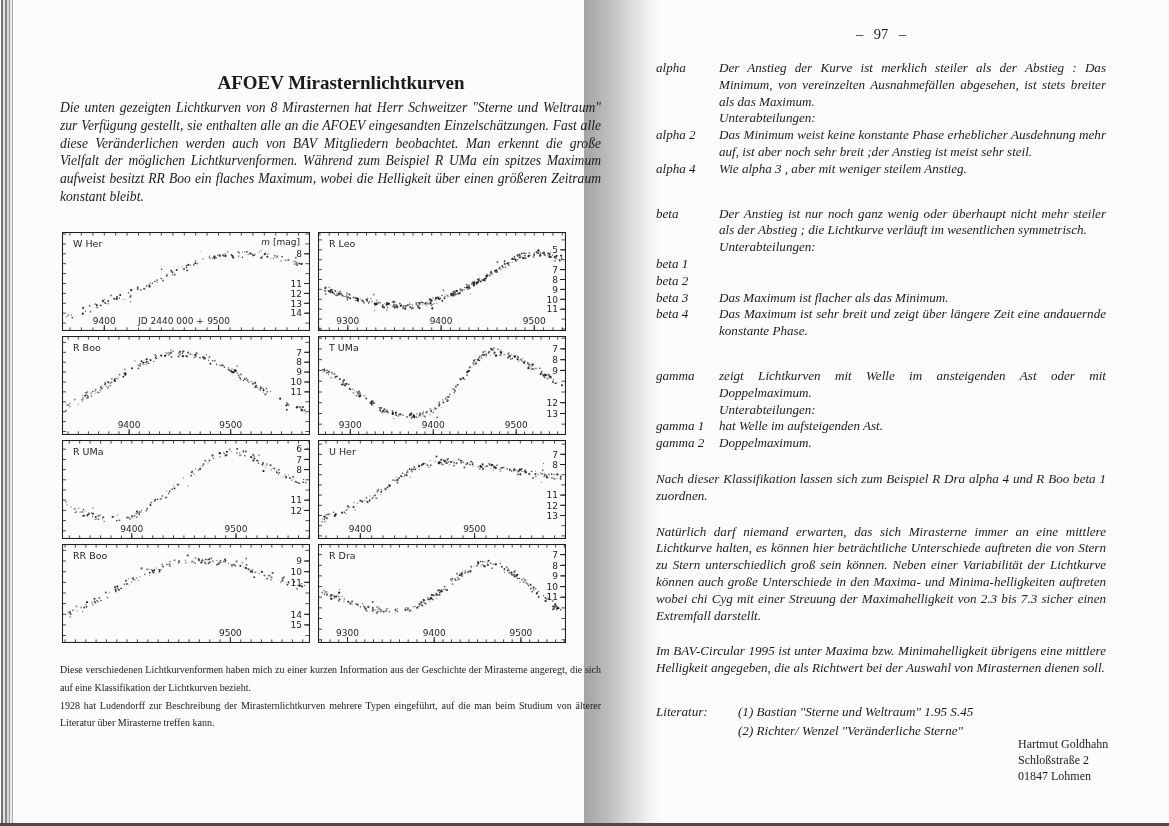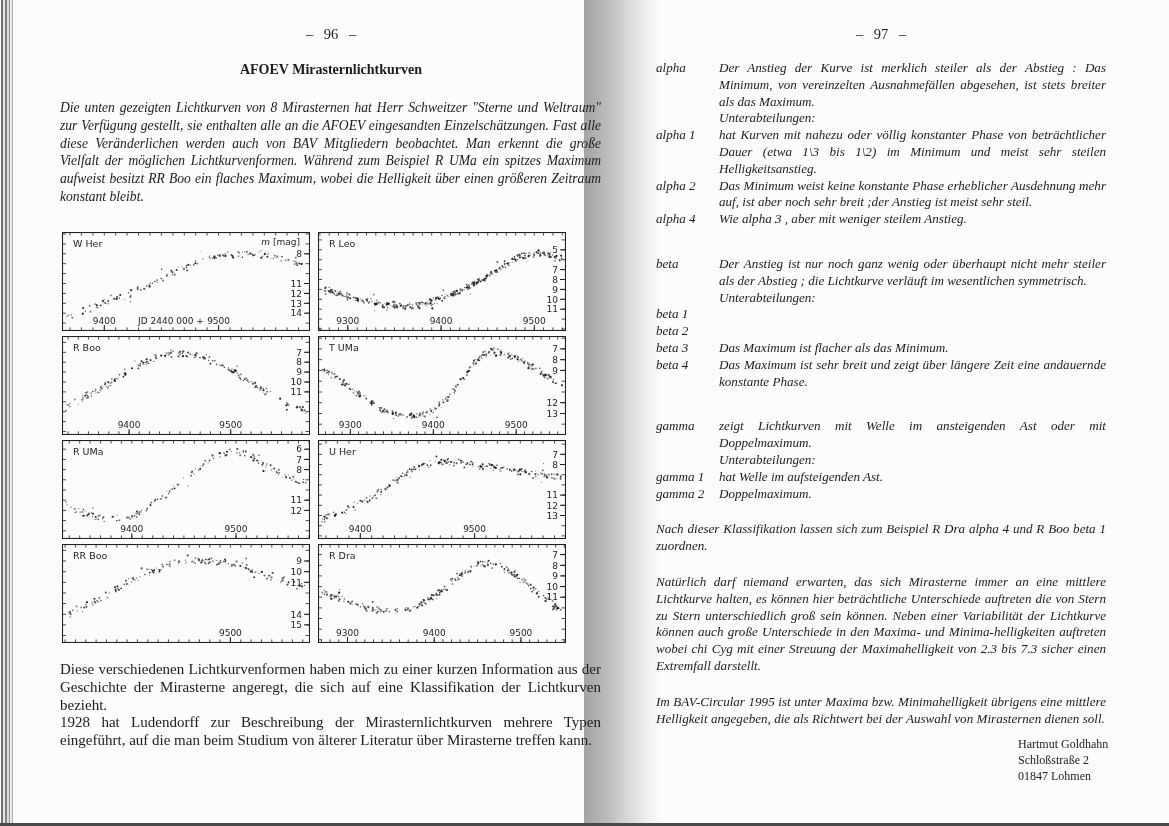--- a/index.html
+++ b/index.html
@@ -9,26 +9,26 @@
   .binding{position:absolute;left:0;top:0;bottom:0;width:15px;
     background:linear-gradient(90deg,#fff 0 1px,#6f6f6f 1px 3px,#e3e3e3 3px 5px,#858585 5px 7px,
                #dadada 7px 9px,#979797 9px 10px,#ececec 10px 12px,#ababab 12px 13px,#fff 13px);}
   .gutter{position:absolute;left:584px;top:0;bottom:0;width:78px;
     background:linear-gradient(90deg,#a3a3a2 0%,#bcbcbb 30%,#dcdcda 60%,#f3f3f1 85%,rgba(252,252,251,0) 100%);}
   .bottom-edge{position:absolute;left:0;right:0;bottom:0;height:3px;background:#4a4a4a;}
 
   
   .page-left{position:absolute;left:60px;top:0;width:542px;height:100%;}
   .pagenum{position:absolute;top:26px;left:0;width:100%;text-align:center;font-size:14.5px;word-spacing:7px;}
-  .title{position:absolute;top:62px;left:0;width:100%;text-align:center;font-size:14px;font-weight:bold;margin:0;}
+  .title{position:absolute;top:62px;left:0;width:100%;text-align:center;font-size:19px;font-weight:bold;margin:10px;}
   .para{margin:0;text-align:justify;}
   .intro{position:absolute;top:99px;left:0;width:541px;font-size:13.6px;line-height:17.8px;font-weight:500;font-style:italic;}
   .charts{position:absolute;top:232px;left:2px;display:grid;grid-template-columns:248px 248px;gap:5px 8px;}
   .chart svg{display:block;}
-  .outro{position:absolute;top:661px;left:0;width:541px;font-size:15px;line-height:17.8px;}
+  .outro{position:absolute;top:661px;left:0;width:541px;font-size:10px;line-height:17.8px;}
 
   
   .page-right{position:absolute;left:656px;top:0;width:450px;height:100%;}
   .rcol{position:absolute;top:60px;left:0;width:450px;font-size:13.1px;line-height:16.8px;font-style:italic;}
   .entry{display:flex;}
   .entry.gap{margin-top:28px;}
   .entry .lbl{flex:none;width:63px;}
   .entry .txt{flex:1;text-align:justify;}
   .entry .sub{text-align:left;}
   .rp{margin-top:19px;}
@@ -38,21 +38,20 @@
   .address{position:absolute;left:1018px;top:736px;font-size:12px;line-height:16px;}
 </style>
 </head>
 <body>
 
 <div class="scan">
   <div class="binding"></div>
   <div class="gutter"></div>
 
   <section class="page-left">
-    <div class="pagenum">– 96 –</div>
     <h1 class="title">AFOEV Mirasternlichtkurven</h1>
     <p class="para intro">Die unten gezeigten Lichtkurven von 8 Mirasternen hat Herr Schweitzer "Sterne und Weltraum" zur Verfügung gestellt, sie enthalten alle an die AFOEV eingesandten Einzelschätzungen. Fast alle diese Veränderlichen werden auch von BAV Mitgliedern beobachtet. Man erkennt die große Vielfalt der möglichen Lichtkurvenformen. Während zum Beispiel R UMa ein spitzes Maximum aufweist besitzt RR Boo ein flaches Maximum, wobei die Helligkeit über einen größeren Zeitraum konstant bleibt.</p>
     <div class="charts" id="charts">
         <div class="chart">
           <svg width="248" height="99" xmlns="http://www.w3.org/2000/svg" font-family="DejaVu Sans, sans-serif">
             <rect x="0.5" y="0.5" width="247" height="98" fill="none" stroke="#1e1e1e" stroke-width="1.1"></rect>
             <line x1="8.0" y1="1" x2="8.0" y2="3.6" stroke="#1e1e1e" stroke-width="0.8"></line>
             <line x1="8.0" y1="98" x2="8.0" y2="95.4" stroke="#1e1e1e" stroke-width="0.8"></line>
             <line x1="19.4" y1="1" x2="19.4" y2="3.6" stroke="#1e1e1e" stroke-width="0.8"></line>
             <line x1="19.4" y1="98" x2="19.4" y2="95.4" stroke="#1e1e1e" stroke-width="0.8"></line>
@@ -2625,24 +2624,20 @@
 
   <section class="page-right">
     <div class="pagenum">– 97 –</div>
     <div class="rcol">
       <div id="classification">
           <div class="entry">
             <span class="lbl">alpha</span>
             <span class="txt">Der Anstieg der Kurve ist merklich steiler als der Abstieg : Das Minimum, von vereinzelten Ausnahmefällen abgesehen, ist stets breiter als das Maximum.<div class="sub">Unterabteilungen:</div></span>
           </div>
           <div class="entry">
-            <span class="lbl">alpha 1</span>
-            <span class="txt">hat Kurven mit nahezu oder völlig konstanter Phase von beträchtlicher Dauer (etwa 1\3 bis 1\2) im Minimum und meist sehr steilen Helligkeitsanstieg.</span>
-          </div>
-          <div class="entry">
             <span class="lbl">alpha 2</span>
             <span class="txt">Das Minimum weist keine konstante Phase erheblicher Ausdehnung mehr auf, ist aber noch sehr breit ;der Anstieg ist meist sehr steil.</span>
           </div>
           <div class="entry">
             <span class="lbl">alpha 4</span>
             <span class="txt">Wie alpha 3 , aber mit weniger steilem Anstieg.</span>
           </div>
           <div class="entry gap">
             <span class="lbl">beta</span>
             <span class="txt">Der Anstieg ist nur noch ganz wenig oder überhaupt nicht mehr steiler als der Abstieg ; die Lichtkurve verläuft im wesentlichen symmetrisch.<div class="sub">Unterabteilungen:</div></span>
@@ -2670,20 +2665,27 @@
             <span class="txt">hat Welle im aufsteigenden Ast.</span>
           </div>
           <div class="entry">
             <span class="lbl">gamma 2</span>
             <span class="txt">Doppelmaximum.</span>
           </div>
         </div>
       <p class="para rp">Nach dieser Klassifikation lassen sich zum Beispiel R Dra alpha 4 und R Boo beta 1  zuordnen.</p>
       <p class="para rp">Natürlich darf niemand erwarten, das sich Mirasterne immer an eine mittlere Lichtkurve halten, es können hier beträchtliche Unterschiede auftreten die von Stern zu Stern unterschiedlich groß sein können. Neben einer Variabilität der Lichtkurve können auch große Unterschiede in den Maxima- und Minima-helligkeiten auftreten wobei chi Cyg mit einer Streuung der Maximahelligkeit von 2.3 bis 7.3 sicher einen Extremfall darstellt.</p>
       <p class="para rp">Im BAV-Circular 1995 ist unter Maxima bzw. Minimahelligkeit  übrigens eine mittlere Helligkeit angegeben, die als Richtwert bei der Auswahl von Mirasternen dienen soll.</p>
+      <div class="lit">
+        <span class="lit-label">Literatur:</span>
+        <div class="lit-items" id="lit-items">
+            <div>(1) Bastian "Sterne und Weltraum" 1.95 S.45</div>
+            <div>(2) Richter/ Wenzel "Veränderliche Sterne"</div>
+          </div>
+      </div>
     </div>
   </section>
 
   <div class="address" id="address">
       <div>Hartmut Goldhahn</div>
       <div>Schloßstraße 2</div>
       <div>01847 Lohmen</div>
     </div>
   <div class="bottom-edge"></div>
 </div>

